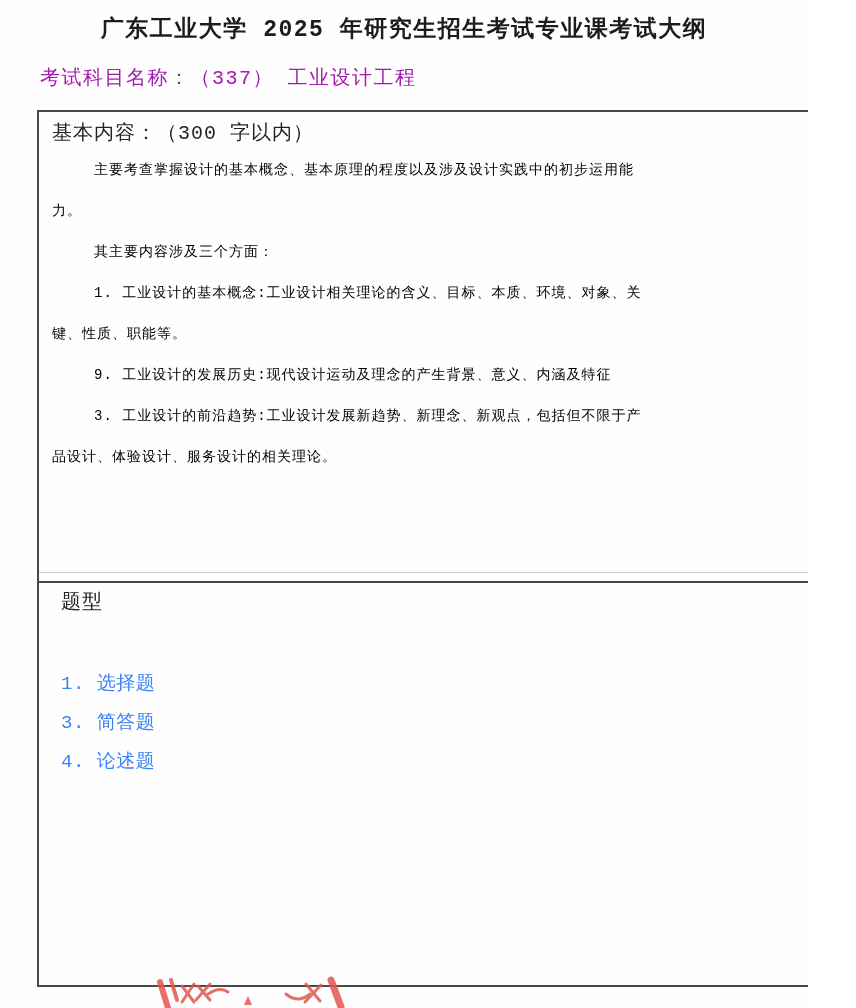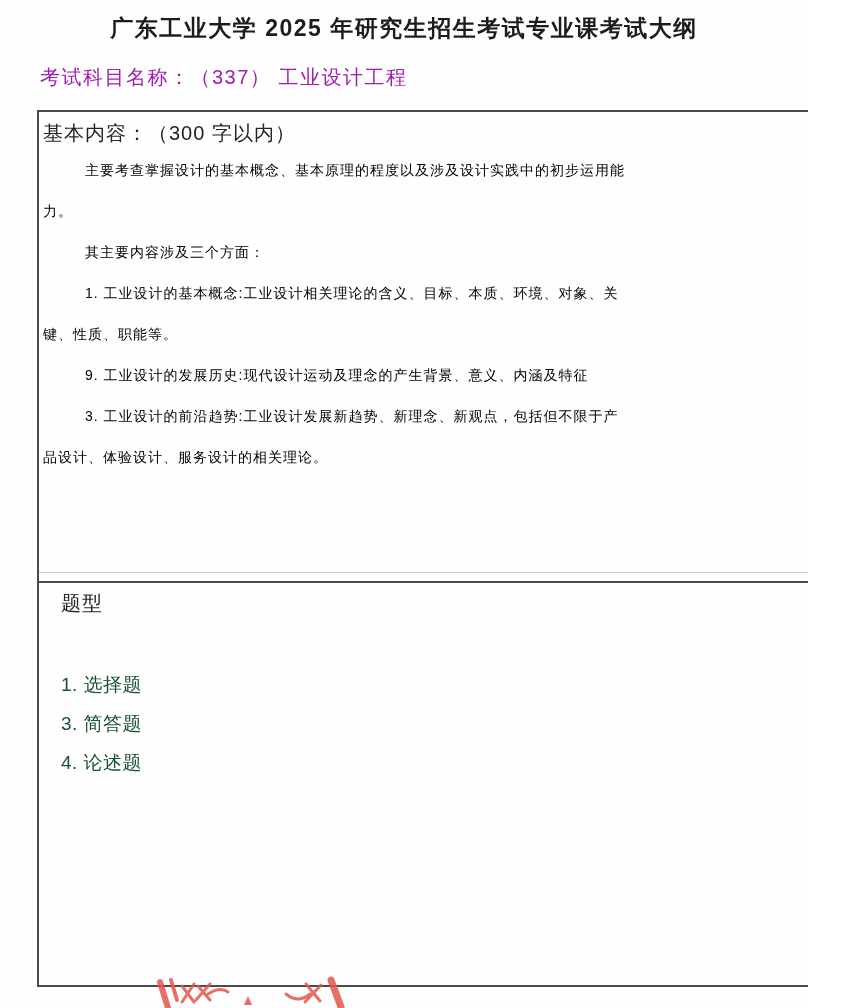--- a/index.html
+++ b/index.html
@@ -3,21 +3,21 @@
 <meta charset="utf-8">
 <style>
   * { margin:0; padding:0; box-sizing:border-box; }
   html,body { background:#ffffff; }
   .page {
     position:relative;
     width:808px; height:1008px;
     background:#fefefe;
     overflow:hidden;
     color:#232323;
-    font-family:Liberation Sans, sans-serif;
+    font-family:Liberation Mono, monospace;
   }
   .doc-title {
     margin-top:13px;
     text-align:center;
     font-size:23px;
     font-weight:bold;
     letter-spacing:1.5px;
     color:#1c1c1c;
   }
   .subject-line {
@@ -29,21 +29,21 @@
   .content-box {
     position:absolute;
     left:37px; top:110px;
     width:786px; height:877px;
     border:2px solid #4a4a4a;
   }
   .section-basic {
     position:relative;
     height:471px;
     border-bottom:2px solid #4a4a4a;
-    padding:5px 10px 0 4px;
+    padding:5px 10px 0 13px;
   }
   
   .section-basic::after {
     content:"";
     position:absolute;
     left:0; right:0; bottom:8px;
     border-top:1px solid #cccccc;
   }
   .sec-header {
     font-size:20px;
@@ -64,21 +64,21 @@
   }
   .types-header {
     font-size:20px;
     line-height:30px;
     letter-spacing:1px;
   }
   .type-item {
     font-size:19px;
     line-height:39px;
     letter-spacing:0.5px;
-    color:#14532d;
+    color:#3b82f6;
   }
   .type-item.first { margin-top:47px; }
   .stamp {
     position:absolute;
     left:148px; top:974px;
     width:210px; height:40px;
   }
 </style>
 </head>
 <body>

